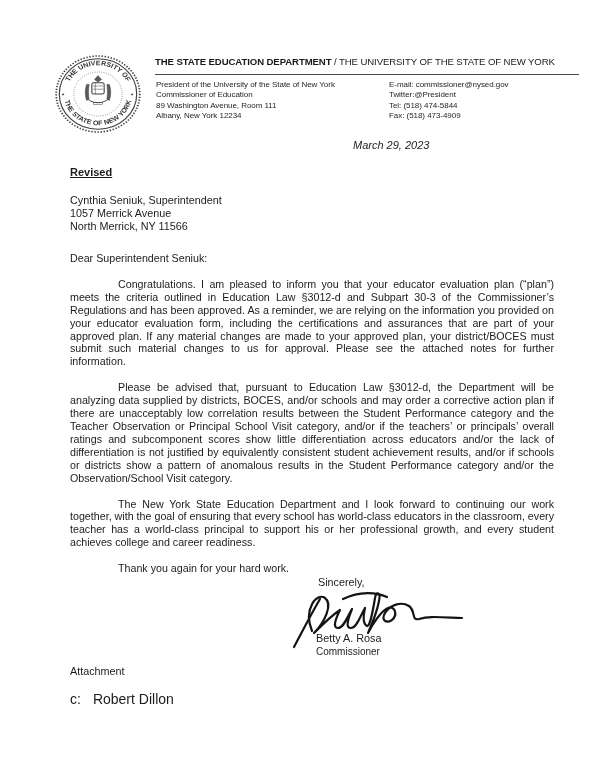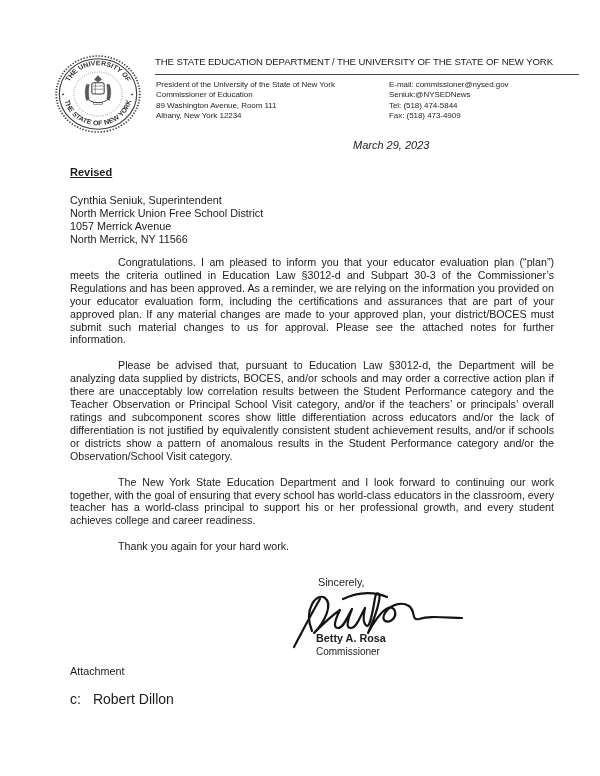--- a/index.html
+++ b/index.html
@@ -11,41 +11,41 @@
     color:#1c1c1c;
     overflow:hidden;
   }
   
   .seal{position:absolute;left:54px;top:54px;width:88px;height:80px;}
   .head-title{
     position:absolute;left:155px;top:55px;width:430px;
     font-size:9.6px;line-height:13px;white-space:nowrap;
     color:#1a1a1a;letter-spacing:-0.1px;
   }
-  .head-title .bold{font-weight:normal;}
+  .head-title .bold{font-weight:bold;}
   .head-rule{position:absolute;left:155px;top:74px;width:424px;height:1px;background:#4a4a4a;}
   .contact-col{
     position:absolute;top:80px;
     font-size:8px;line-height:10.3px;letter-spacing:-0.05px;color:#262626;
   }
   .contact-left{left:156px;width:230px;}
   .contact-right{left:389px;width:170px;}
   
   .date{position:absolute;left:353px;top:139px;font-size:11px;font-style:italic;}
   .revised{position:absolute;left:70px;top:166px;font-size:11px;font-weight:bold;text-decoration:underline;}
   .recipient{position:absolute;left:70px;top:194px;font-size:10.8px;line-height:13px;}
   .body-col{position:absolute;left:70px;top:252px;width:484px;font-size:10.7px;line-height:12.9px;}
   .salutation{margin:0 0 13px 0;}
   .body-para{margin:4px 0 13px 0;text-align:justify;text-indent:48px;}
   .thanks{margin:0;text-indent:48px;}
   
   .sig-block{position:absolute;left:288px;top:576px;width:210px;height:115px;text-align:right;}
   .closing{position:absolute;left:30px;top:0;font-size:10.8px;}
   .sig-svg{position:absolute;left:0;top:12px;}
-  .signer-name{position:absolute;left:28px;top:56px;font-size:10.8px;line-height:13px;font-weight:bold;}
+  .signer-name{position:absolute;left:28px;top:56px;font-size:10.8px;line-height:13px;}
   .signer-title{position:absolute;left:28px;top:69px;font-size:10px;line-height:13px;}
   
   .attachment{position:absolute;left:70px;top:665px;font-size:10.8px;}
   .cc-line{position:absolute;left:70px;top:691px;font-size:14px;}
   .cc-name{margin-left:12px;}
 </style>
 </head>
 <body>
 
 <div class="page">
@@ -86,35 +86,35 @@
   <div class="head-rule"></div>
 
   <div class="contact-col contact-left">
     <div>President of the University of the State of New York</div>
     <div>Commissioner of Education</div>
     <div>89 Washington Avenue, Room 111</div>
     <div>Albany, New York 12234</div>
   </div>
   <div class="contact-col contact-right">
     <div>E-mail: commissioner@nysed.gov</div>
-    <div>Seniuk:@NYSEDNews</div>
+    <div>Twitter:@President</div>
     <div>Tel: (518) 474-5844</div>
     <div>Fax: (518) 473-4909</div>
   </div>
 
   <div class="date">March 29, 2023</div>
   <div class="revised">Revised</div>
   <div class="recipient">
     <div>Cynthia Seniuk, Superintendent</div>
-    <div>North Merrick Union Free School District</div>
     <div>1057 Merrick Avenue</div>
     <div>North Merrick, NY 11566</div>
   </div>
 
   <div class="body-col">
+    <div class="salutation">Dear Superintendent Seniuk:</div>
     <p class="body-para">Congratulations. I am pleased to inform you that your educator evaluation plan (“plan”) meets the criteria outlined in Education Law §3012-d and Subpart 30-3 of the Commissioner’s Regulations and has been approved. As a reminder, we are relying on the information you provided on your educator evaluation form, including the certifications and assurances that are part of your approved plan. If any material changes are made to your approved plan, your district/BOCES must submit such material changes to us for approval. Please see the attached notes for further information.</p>
     <p class="body-para">Please be advised that, pursuant to Education Law §3012-d, the Department will be analyzing data supplied by districts, BOCES, and/or schools and may order a corrective action plan if there are unacceptably low correlation results between the Student Performance category and the Teacher Observation or Principal School Visit category, and/or if the teachers’ or principals’ overall ratings and subcomponent scores show little differentiation across educators and/or the lack of differentiation is not justified by equivalently consistent student achievement results, and/or if schools or districts show a pattern of anomalous results in the Student Performance category and/or the Observation/School Visit category.</p>
     <p class="body-para">The New York State Education Department and I look forward to continuing our work together, with the goal of ensuring that every school has world-class educators in the classroom, every teacher has a world-class principal to support his or her professional growth, and every student achieves college and career readiness.</p>
     <div class="thanks">Thank you again for your hard work.</div>
   </div>
 
   <div class="sig-block">
     <div class="closing">Sincerely,</div>
     <svg class="sig-svg" width="178" height="62" viewBox="0 0 178 62" aria-hidden="true">
       <g fill="none" stroke="#141414" stroke-width="2.2" stroke-linecap="round" stroke-linejoin="round">

